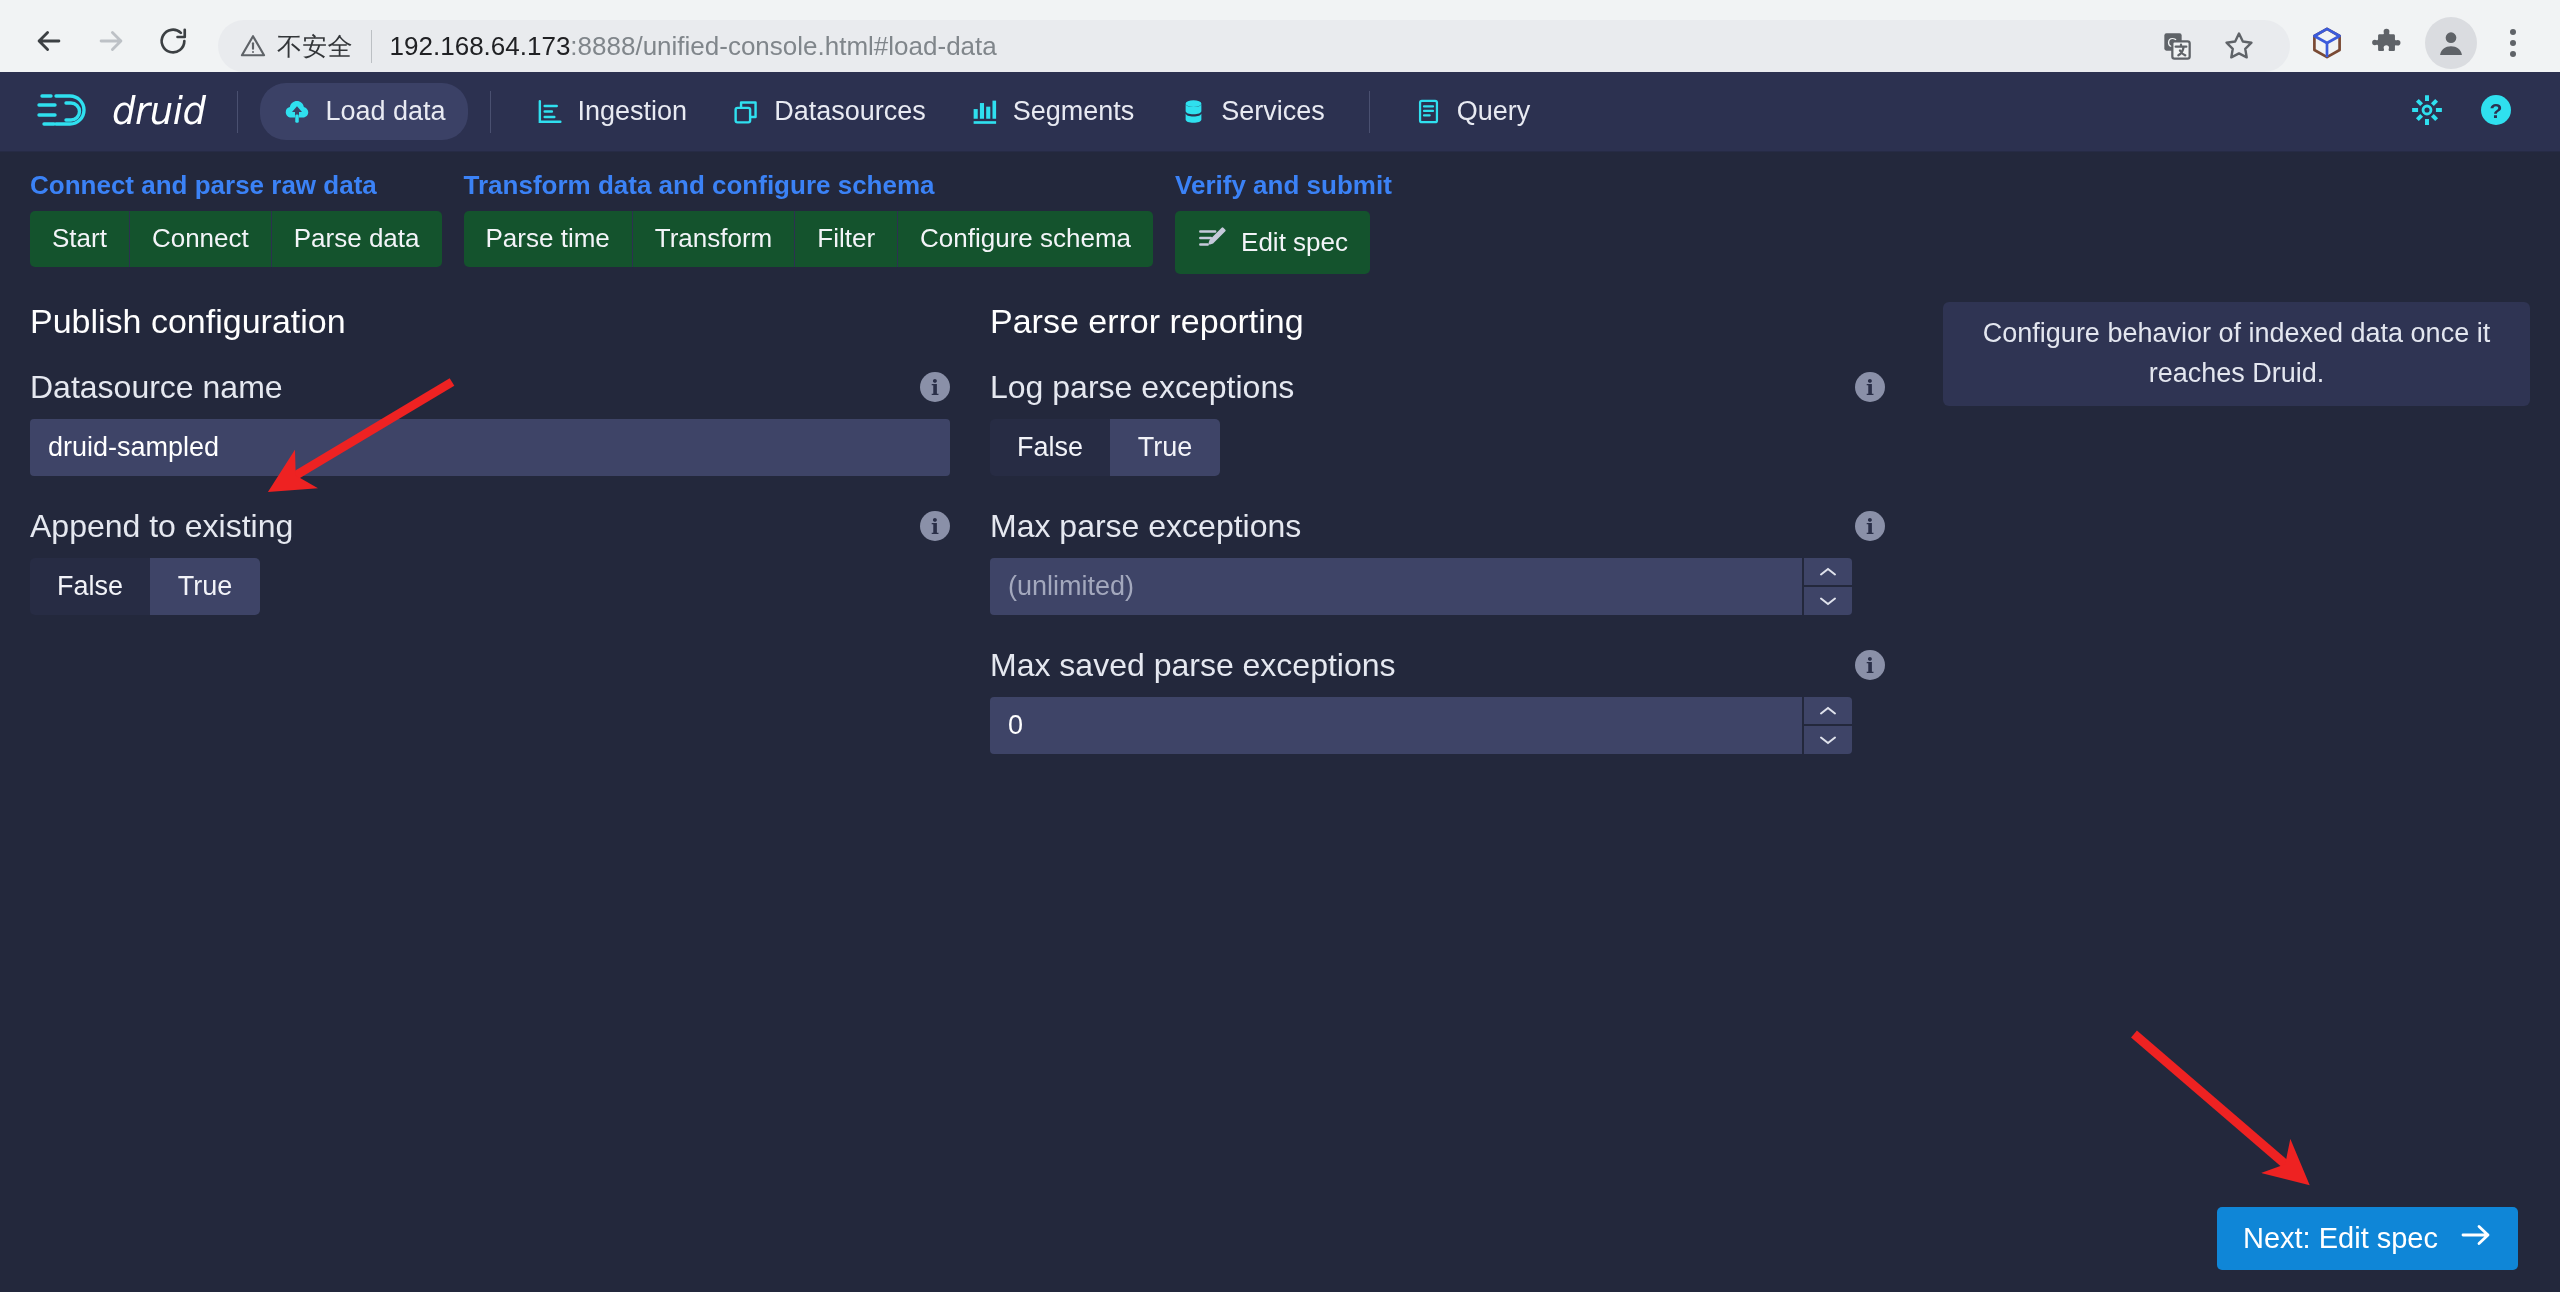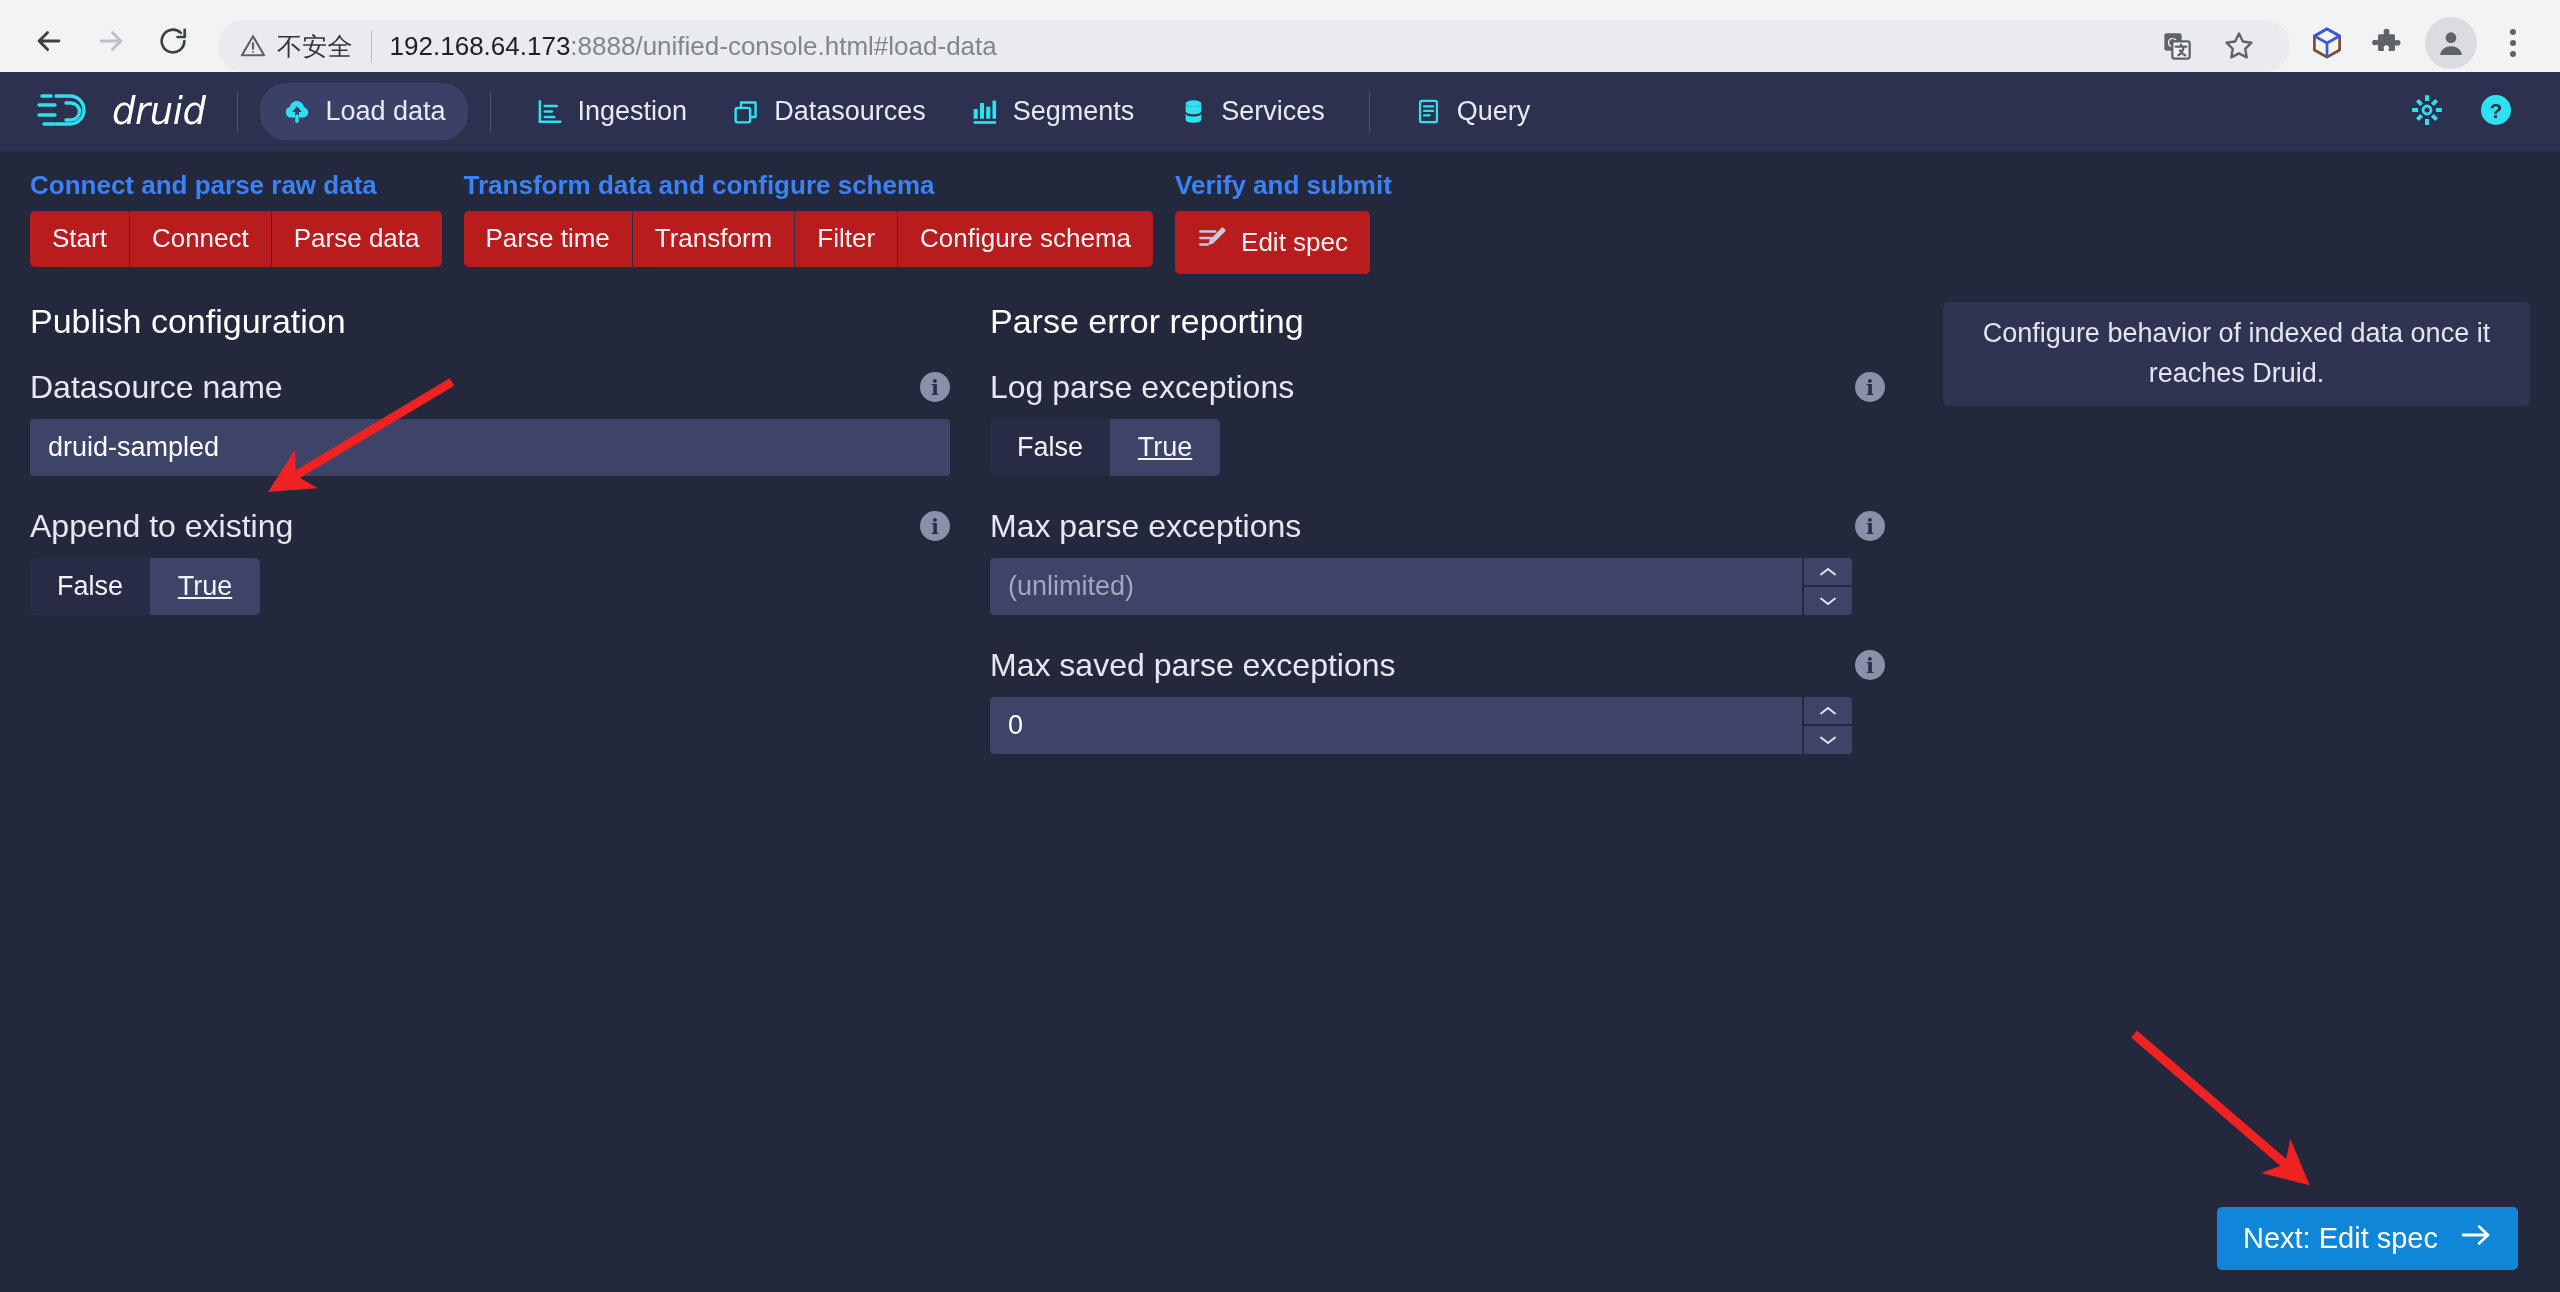--- a/index.html
+++ b/index.html
@@ -116,21 +116,21 @@
   .group { margin-right: 22px; }
   .group-title {
     font-size: 26px;
     font-weight: bold;
     color: #3b82f6;
     margin-bottom: 10px;
     white-space: nowrap;
   }
   .btn-row { display: flex; }
   .step-btn {
-    background: #b91c1c;
+    background: #14532d;
     color: #f3f4f8;
     font-size: 26px;
     padding: 13px 22px;
     border: none;
     border-right: 1px solid #2c3150;
     white-space: nowrap;
     line-height: 1.15;
   }
   .btn-row .step-btn:first-child { border-top-left-radius: 5px; border-bottom-left-radius: 5px; }
   .btn-row .step-btn:last-child { border-right: none; border-top-right-radius: 5px; border-bottom-right-radius: 5px; }
@@ -190,21 +190,21 @@
   .toggle-btn {
     background: #3e4467;
     color: #f2f3f8;
     font-size: 27px;
     border: none;
     padding: 13px 27px;
     min-width: 110px;
   }
   .toggle-btn.off { background: #272c44; }
   .toggle-row .toggle-btn:first-child { border-top-left-radius: 5px; border-bottom-left-radius: 5px; }
-  .toggle-row .toggle-btn:last-child  { border-top-right-radius: 5px; border-bottom-right-radius: 5px; text-decoration: underline; }
+  .toggle-row .toggle-btn:last-child  { border-top-right-radius: 5px; border-bottom-right-radius: 5px; }
 
   .numeric-wrap { display: flex; width: 862px; }
   .numeric-input {
     flex: 1;
     height: 57px;
     background: #3e4467;
     border: none;
     border-top-left-radius: 4px; border-bottom-left-radius: 4px;
     color: #ffffff;
     font-size: 27px;

